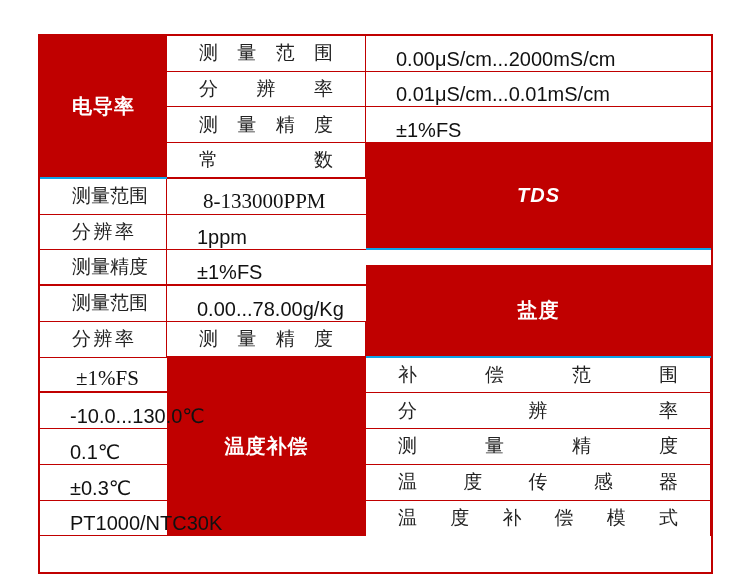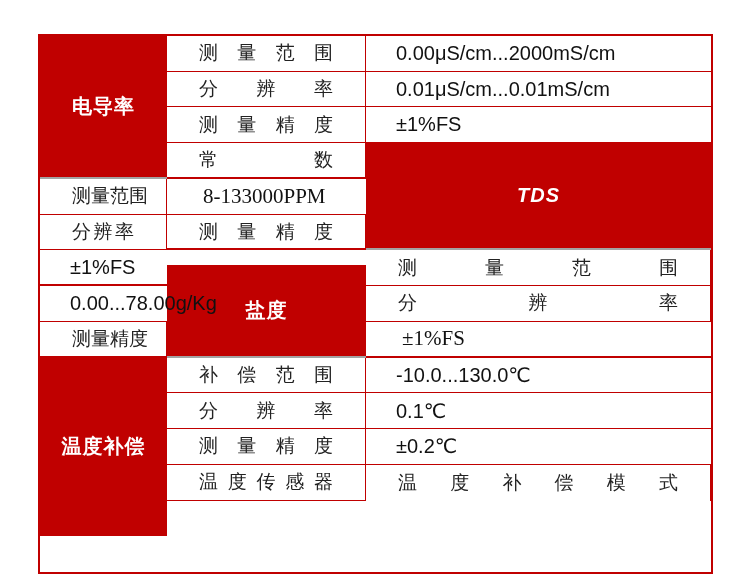--- a/index.html
+++ b/index.html
@@ -23,37 +23,37 @@
     border:2px solid var(--red);
     display:grid;
     grid-template-columns:127px 199px 1fr;
     background:#ffffff;
   }
   .cat-cell{
     background:var(--red);
     color:var(--cat-text);
     display:flex;align-items:center;justify-content:center;
     font-size:20px;font-weight:bold;letter-spacing:1px;
-    border-bottom:2px solid #a3a3a3;
+    border-bottom:2px solid #0ea5e9;
   }
   .cat-cell.cat-last{border-bottom:none;}
   .param-cell{
     display:flex;align-items:center;
     padding:0 32px;
     border-right:1px solid var(--red);
     border-bottom:1px solid var(--red);
     font-size:19px;color:var(--label-text);
     background:#ffffff;
   }
   .param-cell .justify{
     width:100%;
     display:flex;justify-content:space-between;
   }
   .value-cell{
-    display:flex;align-items:center;
+    display:flex;align-items:flex-end;
     padding-left:30px;
     border-bottom:1px solid var(--red);
     font-size:20px;color:var(--value-text);
     background:#ffffff;
     white-space:nowrap;
   }
   .value-cell.serif{
     font-family:"Liberation Serif","DejaVu Serif",serif;
     font-size:21px;
     padding-left:36px;
@@ -121,20 +121,23 @@
       <div class="value-cell serif">
         <span>8-133000PPM</span>
       </div>
       <div class="param-cell">
         <span class="justify">
           <span>分</span>
           <span>辨</span>
           <span>率</span>
         </span>
       </div>
+      <div class="value-cell">
+        <span>1ppm</span>
+      </div>
       <div class="param-cell section-end">
         <span class="justify">
           <span>测</span>
           <span>量</span>
           <span>精</span>
           <span>度</span>
         </span>
       </div>
       <div class="value-cell section-end">
         <span>±1%FS</span>
@@ -197,30 +200,33 @@
       </div>
       <div class="param-cell">
         <span class="justify">
           <span>测</span>
           <span>量</span>
           <span>精</span>
           <span>度</span>
         </span>
       </div>
       <div class="value-cell">
-        <span>±0.2℃</span>
+        <span>±0.3℃</span>
       </div>
       <div class="param-cell">
         <span class="justify">
           <span>温</span>
           <span>度</span>
           <span>传</span>
           <span>感</span>
           <span>器</span>
         </span>
+      </div>
+      <div class="value-cell">
+        <span>PT1000/NTC30K</span>
       </div>
       <div class="param-cell table-end">
         <span class="justify">
           <span>温</span>
           <span>度</span>
           <span>补</span>
           <span>偿</span>
           <span>模</span>
           <span>式</span>
         </span>

